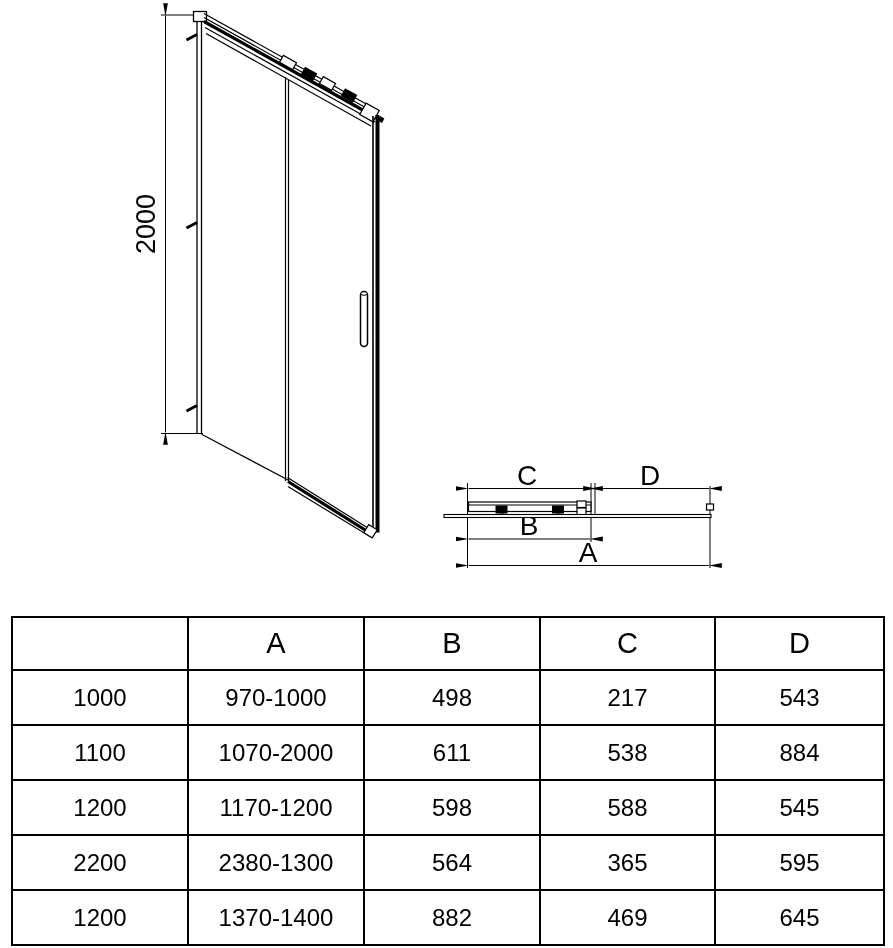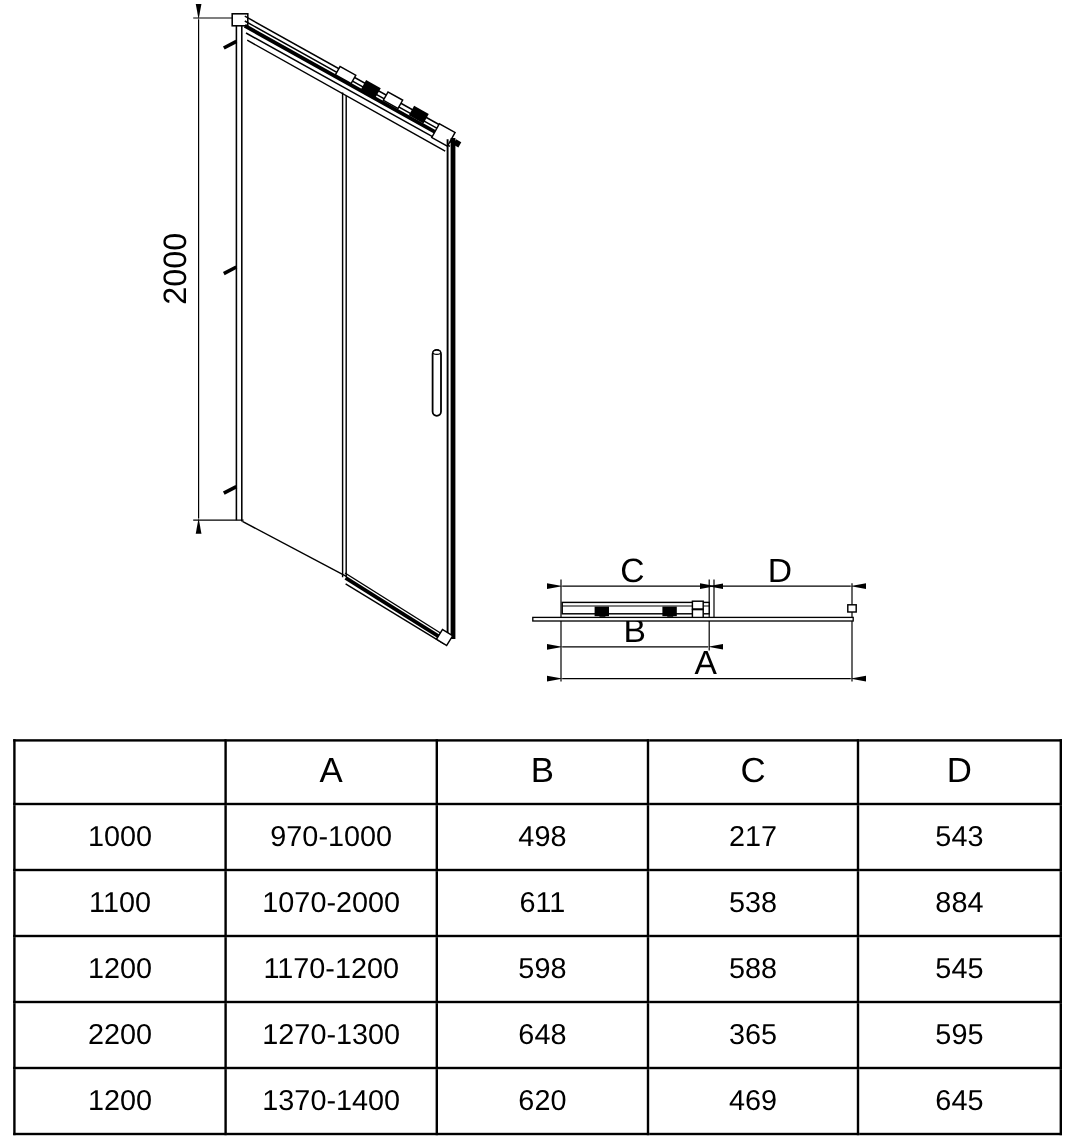--- a/index.html
+++ b/index.html
@@ -188,28 +188,28 @@
       </tr>
       <tr>
         <td>1200</td>
         <td>1170-1200</td>
         <td>598</td>
         <td>588</td>
         <td>545</td>
       </tr>
       <tr>
         <td>2200</td>
-        <td>1270-1300</td>
-        <td>648</td>
+        <td>2380-1300</td>
+        <td>564</td>
         <td>365</td>
         <td>595</td>
       </tr>
       <tr>
         <td>1200</td>
         <td>1370-1400</td>
-        <td>620</td>
+        <td>882</td>
         <td>469</td>
         <td>645</td>
       </tr>
     </tbody>
   </table>
 
 </div>
 
 </body></html>

